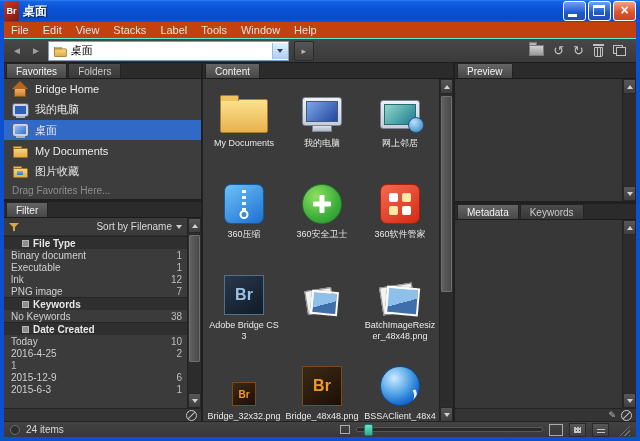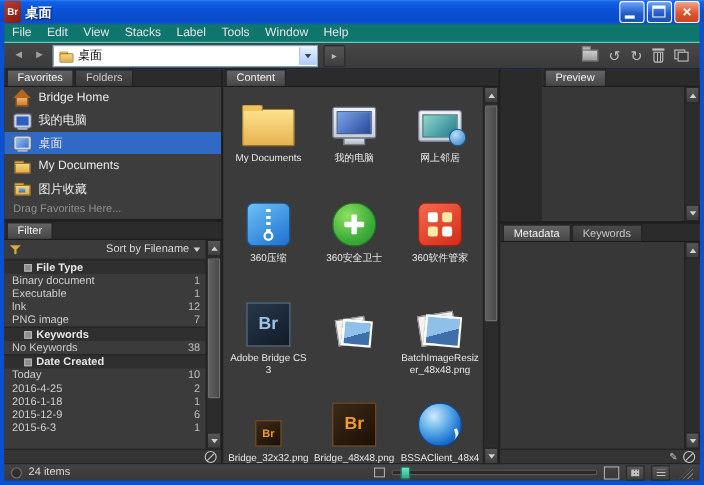--- a/index.html
+++ b/index.html
@@ -16,22 +16,22 @@
   .win-buttons{display:flex;gap:2px;}
   .win-btn{width:21px;height:18px;border:1px solid #fff;border-radius:3px;position:relative;flex:none;}
   .btn-min,.btn-max{background:linear-gradient(#6ba2f5,#2059c8 60%,#1b4fbe);}
   .btn-close{background:linear-gradient(#f5a088,#dd5630 55%,#c8431f);}
   .btn-min::after{content:"";position:absolute;left:4px;bottom:3px;width:9px;height:3px;background:#fff;}
   .btn-max::after{content:"";position:absolute;top:3px;left:4px;right:5px;bottom:4px;border:1px solid #fff;border-top:3px solid #fff;}
   .btn-close::after{content:"×";position:absolute;top:50%;left:50%;transform:translate(-50%,-56%);
     color:#fff;font-size:14px;font-weight:bold;}
 
   
-  .menubar{position:absolute;top:22px;left:4px;right:4px;height:16px;background:#0f766e;
-    border-bottom:1px solid #5eead4;display:flex;align-items:center;}
+  .menubar{position:absolute;top:22px;left:4px;right:4px;height:16px;background:#c2410c;
+    border-bottom:6px solid #5eead4;display:flex;align-items:center;}
   .menu-item{padding:0 7px;font-size:11px;color:#e3e3e3;line-height:16px;}
 
   
   .toolbar{position:absolute;top:39px;left:4px;right:4px;height:23px;
     background:linear-gradient(#474747,#3a3a3a);border-bottom:1px solid #1d1d1d;
     display:flex;align-items:center;padding:0 6px;gap:5px;}
   .nav-arrow{color:#9f9f9f;font-size:10px;line-height:1;padding:0 2px;}
   .path-combo{width:236px;height:18px;background:#fff;border:1px solid #7f9db9;
     display:flex;align-items:center;gap:3px;padding-left:3px;}
   .combo-text{flex:1;font-size:11px;color:#000;}
@@ -192,21 +192,21 @@
   .ic-photos-l::after,.ic-photos-s::after{content:"";position:absolute;inset:2px 0 0 5px;
     transform:rotate(5deg);background:linear-gradient(160deg,#8fc0ea 0 55%,#3f6faa 55%);
     border:2px solid #fafafa;box-shadow:0 0 1px #666;}
   .ic-globe{width:38px;height:38px;border-radius:50%;border:1px solid #0c4aa0;overflow:hidden;
     background:radial-gradient(circle at 35% 30%,#cfeaff,#5aaae8 40%,#1a6fd0 70%,#0c4aa0);}
   .ic-globe::before{content:"";position:absolute;left:-7px;top:9px;width:38px;height:26px;
     border:3px solid rgba(255,255,255,.9);border-radius:50%;
     border-top-color:transparent;border-left-color:transparent;transform:rotate(25deg);}
 
   
-  .pane-preview{height:138px;background:#404040;display:flex;flex-direction:column;flex:none;margin-left:38px;}
+  .pane-preview{height:138px;background:#fca5a5;display:flex;flex-direction:column;flex:none;}
   .pane-meta{flex:1;background:#373737;display:flex;flex-direction:column;min-height:0;}
   .empty-body{flex:1;display:flex;min-height:0;}
   .empty-area{flex:1;background:#373737;}
   .meta-footer{height:13px;border-top:1px solid #242424;background:#343434;display:flex;
     align-items:center;justify-content:flex-end;gap:5px;padding:0 4px;flex:none;}
   .mf-icon{color:#c2c2c2;font-size:9px;line-height:1;}
 
   
   .statusbar{position:absolute;left:4px;right:4px;bottom:4px;height:15px;
     background:linear-gradient(#434343,#383838);border-top:1px solid #232323;
@@ -389,21 +389,20 @@
                     <span class="name">Today</span>
                     <span class="count">10</span>
                   </div>
 
                   <div class="frow">
                     <span class="name">2016-4-25</span>
                     <span class="count">2</span>
                   </div>
 
                   <div class="frow">
-                    <span class="name">2016-1-18</span>
                     <span class="count">1</span>
                   </div>
 
                   <div class="frow">
                     <span class="name">2015-12-9</span>
                     <span class="count">6</span>
                   </div>
 
                   <div class="frow">
                     <span class="name">2015-6-3</span>

